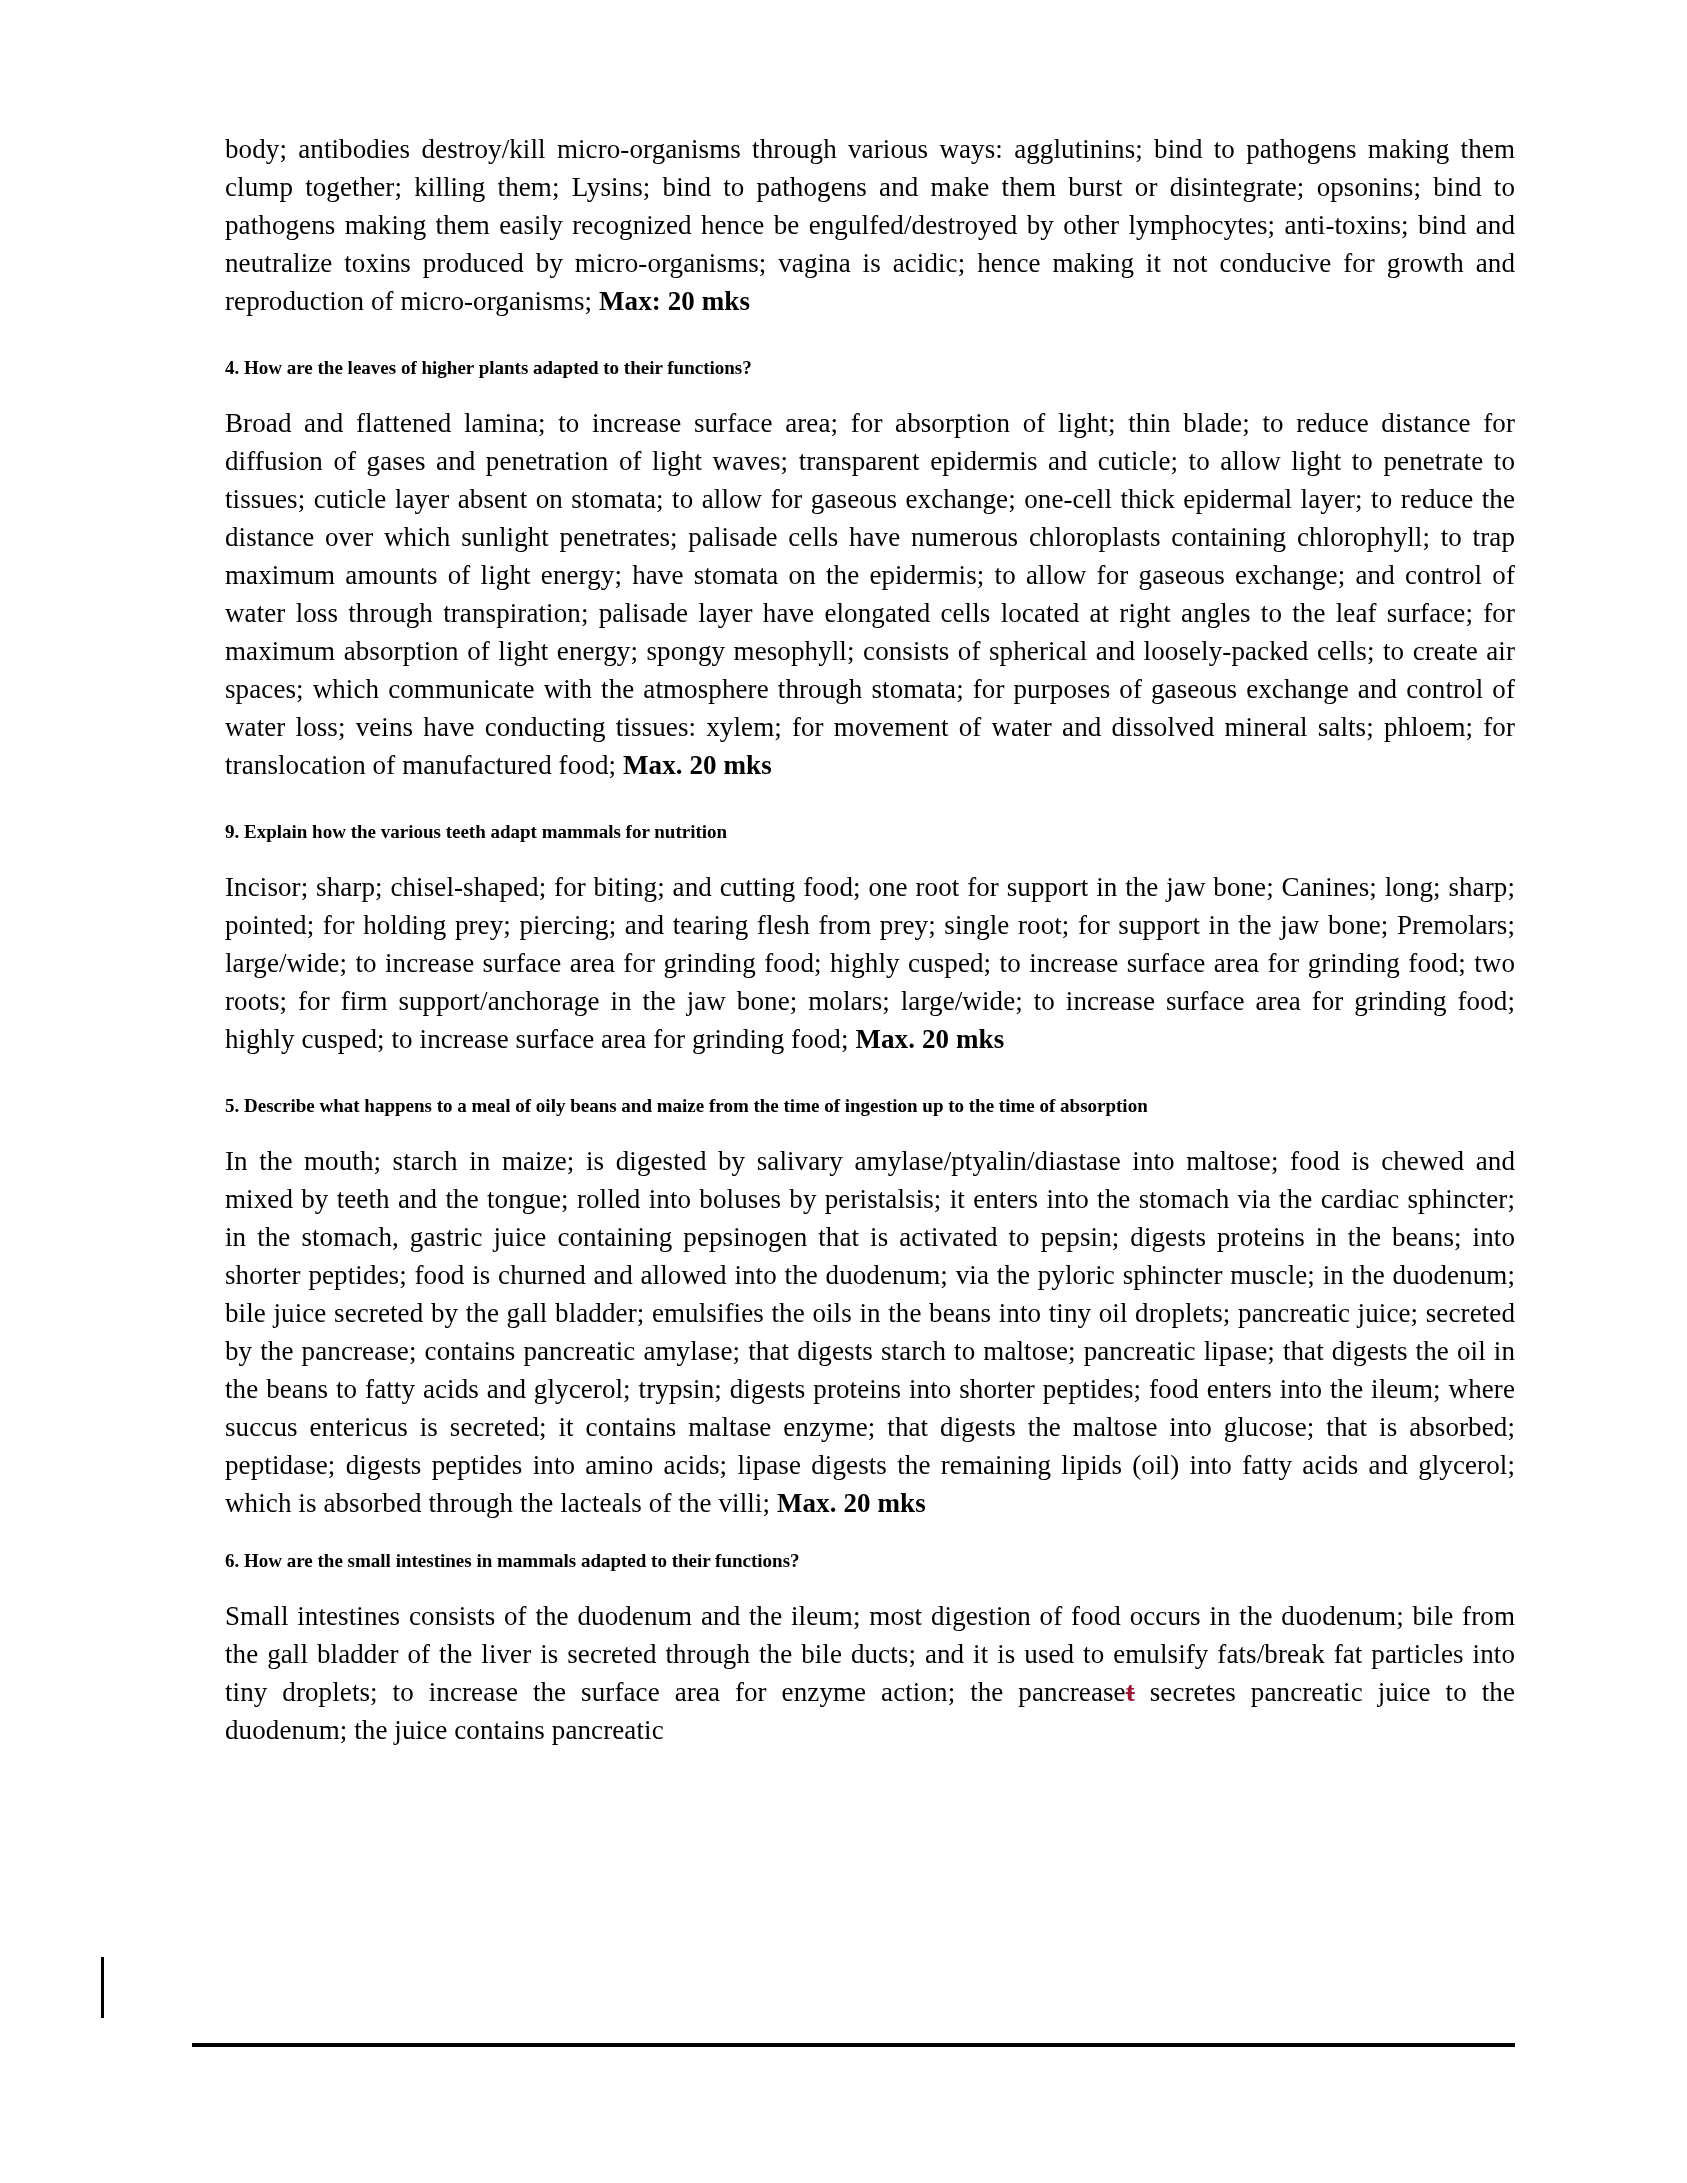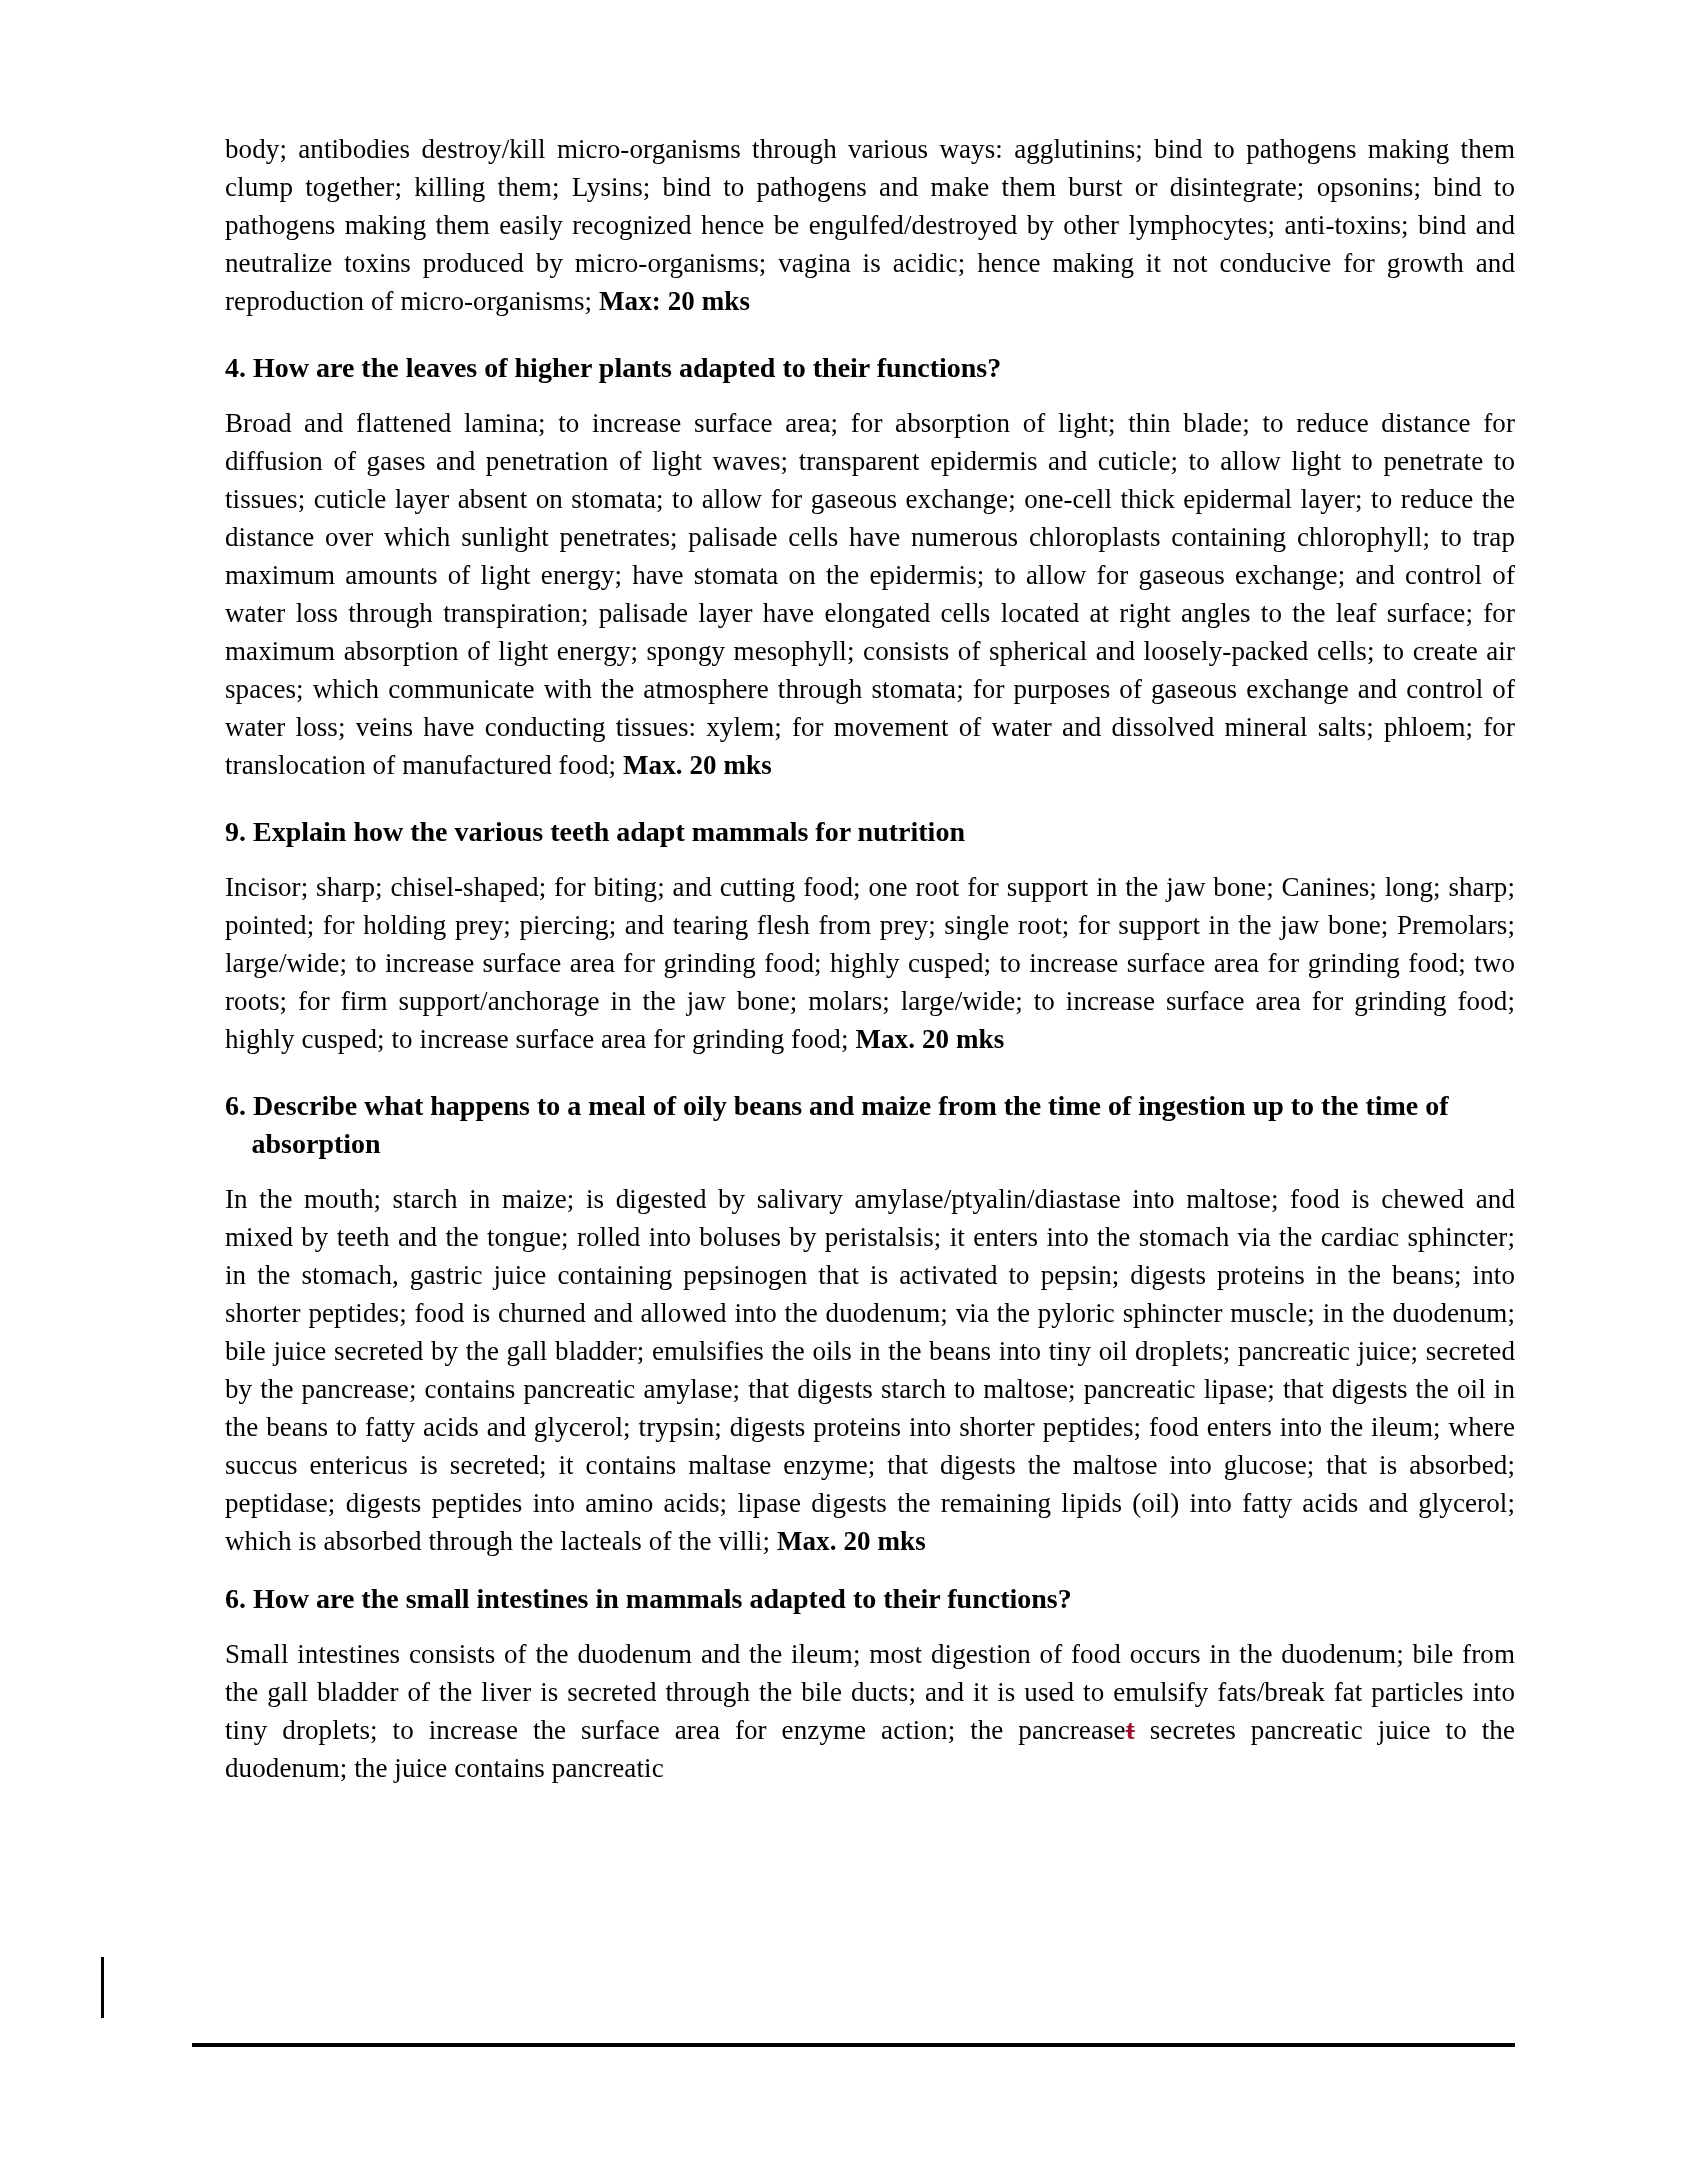--- a/index.html
+++ b/index.html
@@ -35,21 +35,21 @@
     margin: 0 0 0 0;
     font-size: 27px;
     line-height: 38px;
     text-align: justify;
     text-justify: inter-word;
     letter-spacing: 0.1px;
   }
 
   h3.qheading {
     margin: 0;
-    font-size: 28px;
+    font-size: 19px;
     line-height: 38px;
     font-weight: bold;
     text-align: left;
     padding-left: 26.5px;
     text-indent: -26.5px;
   }
 
   .gap-heading { height: 29px; }
   .gap-after-heading { height: 17px; }
   .gap-para { height: 20px; }
@@ -103,21 +103,21 @@
     <div class="gap-heading"></div>
 
     <h3 class="qheading">9.  Explain how the various teeth adapt mammals for nutrition</h3>
 
     <div class="gap-after-heading"></div>
 
     <p class="para"><span>Incisor; sharp; chisel-shaped; for biting; and cutting food; one root for support in the jaw bone; Canines; long; sharp; pointed; for holding prey; piercing; and tearing flesh from prey; single root; for support in the jaw bone; Premolars; large/wide; to increase surface area for grinding food; highly cusped; to increase surface area for grinding food; two roots; for firm support/anchorage in the jaw bone; molars; large/wide; to increase surface area for grinding food; highly cusped; to increase surface area for grinding food; </span><span class="bold">Max. 20 mks</span></p>
 
     <div class="gap-heading"></div>
 
-    <h3 class="qheading">6. Describe what happens to a meal of oily beans and maize from the time of ingestion up to the time of absorption</h3>
+    <h3 class="qheading">5. Describe what happens to a meal of oily beans and maize from the time of ingestion up to the time of absorption</h3>
 
     <div class="gap-after-heading"></div>
 
     <p class="para"><span>In the mouth; starch in maize; is digested by salivary amylase/ptyalin/diastase into maltose; food is chewed and mixed by teeth and the tongue; rolled into boluses by peristalsis; it enters into the stomach via the cardiac sphincter; in the stomach, gastric juice containing pepsinogen that is activated to pepsin; digests proteins in the beans; into shorter peptides; food is churned and allowed into the duodenum; via the pyloric sphincter muscle; in the duodenum; bile juice secreted by the gall bladder; emulsifies the oils in the beans into tiny oil droplets; pancreatic juice; secreted by the pancrease; contains pancreatic amylase; that digests starch to maltose; pancreatic lipase; that digests the oil in the beans to fatty acids and glycerol; trypsin; digests proteins into shorter peptides;  food enters into the ileum; where succus entericus is secreted; it contains maltase enzyme; that digests the maltose into glucose; that is absorbed; peptidase; digests peptides into amino acids; lipase digests the remaining lipids (oil) into fatty acids and glycerol; which is absorbed through the lacteals of the villi; </span><span class="bold">Max. 20 mks</span></p>
 
     <div class="gap-para"></div>
 
     <h3 class="qheading">6. How are the small intestines in mammals adapted to their functions?</h3>
 
     <div class="gap-after-heading"></div>

